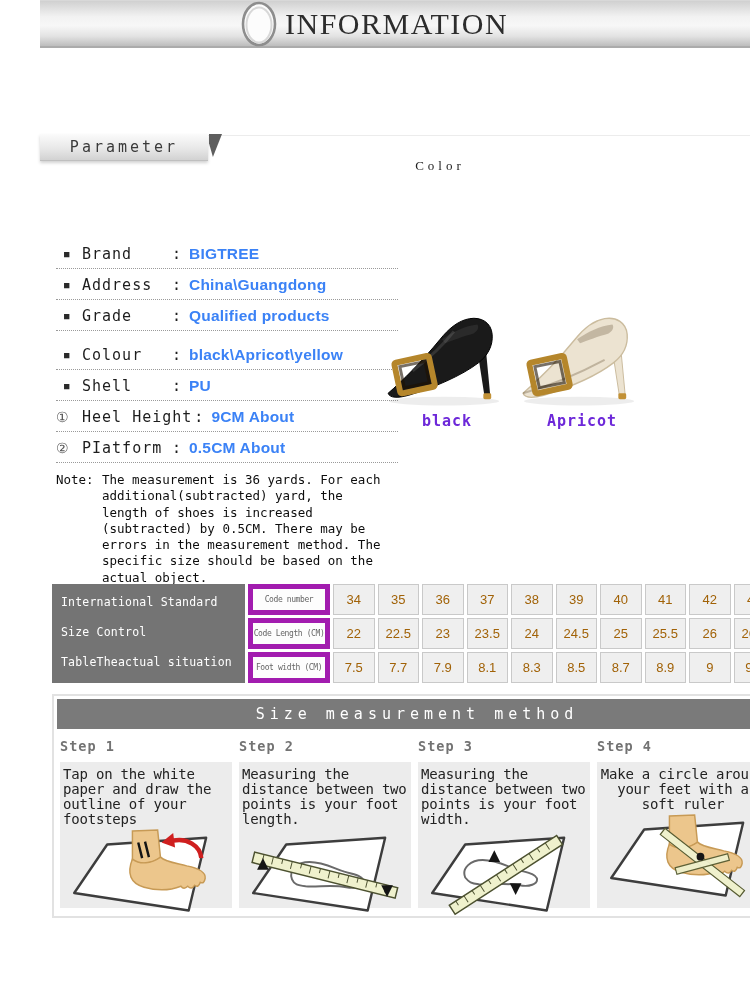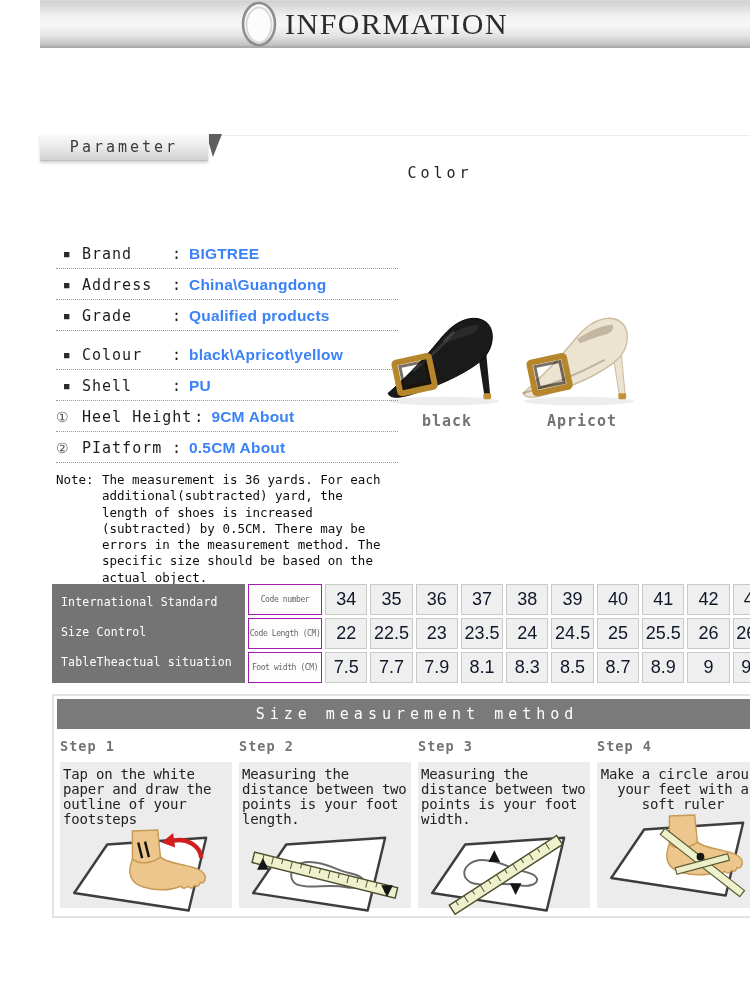--- a/index.html
+++ b/index.html
@@ -16,22 +16,22 @@
     color:#2d2d2d;margin-left:7px;}
 
   
   .hline{left:0;top:135px;width:750px;height:1px;background:#ececec;}
   .ribbon{left:0;top:134px;width:168px;height:26px;
     background:linear-gradient(180deg,#fbfbfb,#e8e8e8 55%,#d2d2d2);
     border-bottom:1px solid #bfbfbf;box-shadow:0 2px 3px rgba(0,0,0,0.18);
     text-align:center;line-height:26px;font-size:15px;letter-spacing:3px;color:#3a3a3a;}
   .ribbon-fold{left:169px;top:134px;width:13px;height:23px;background:#5e5e5e;
     clip-path:polygon(0 0,100% 0,30% 100%,0 40%);}
-  .color-head{left:320px;top:164px;width:160px;text-align:center;
-    font-size:15px;letter-spacing:4px;color:#222;}
+  .color-head{left:320px;top:158px;width:160px;text-align:center;
+    font-size:13px;letter-spacing:4px;color:#222;font-family:Liberation Serif, serif;}
 
   
   .params{left:16px;top:243px;width:342px;}
   .prow{display:flex;align-items:flex-start;height:23px;padding-top:2px;
         border-bottom:1px dotted #9a9a9a;margin-bottom:5px;}
   .prow.gap{margin-top:13px;}
   .p-bullet{width:26px;flex:none;color:#2a2a2a;}
   .r-sq .p-bullet{font-size:9px;padding-left:8px;padding-top:4px;box-sizing:border-box;}
   .r-num .p-bullet{font-size:14px;color:#555;padding-top:1px;}
   .p-label{min-width:88px;font-size:15px;letter-spacing:1px;color:#1d1d1d;white-space:nowrap;}
@@ -41,33 +41,33 @@
 
   
   .note{left:16px;top:472px;width:342px;display:flex;font-size:12.5px;line-height:16.3px;color:#0d0d0d;}
   .note-label{width:46px;flex:none;}
   .note-text{width:292px;}
 
   
   .shoes{left:342px;top:300px;width:406px;height:140px;}
   .shoe-fig{position:absolute;top:0;width:130px;text-align:center;}
   .shoe-fig svg{display:block;margin:0 auto;}
-  .shoe-label{margin-top:2px;font-size:15px;font-weight:bold;letter-spacing:1px;color:#737373;}
+  .shoe-label{margin-top:2px;font-size:15px;font-weight:bold;letter-spacing:1px;color:#6d28d9;}
 
   
   .table-wrap{left:12px;top:584px;width:723px;height:99px;display:flex;gap:3px;}
   .t-intro{width:193px;flex:none;background:#747474;color:#fff;font-size:11.5px;
            line-height:30px;padding:3px 4px 3px 9px;box-sizing:border-box;letter-spacing:0.2px;}
   .t-grid{flex:1;display:flex;flex-direction:column;gap:3px;}
   .t-row{flex:1;display:flex;gap:3px;}
-  .t-label{width:72px;flex:none;background:#fdfdfd;border:1px solid #a21caf;
+  .t-label{width:72px;flex:none;background:#fdfdfd;border:5px solid #a21caf;
            font-size:8px;letter-spacing:-0.4px;color:#666;display:flex;align-items:center;
            justify-content:center;white-space:nowrap;}
   .t-cell{flex:1;background:#efefef;border:1px solid #c9c9c9;
-          font-family:"Liberation Sans", sans-serif;font-size:18px;color:#0f172a;
+          font-family:"Liberation Sans", sans-serif;font-size:13px;color:#a16207;
           display:flex;align-items:center;justify-content:center;}
 
   
   .msec{left:12px;top:694px;width:726px;height:220px;border:2px solid #e2e2e2;
         box-sizing:content-box;background:#fff;}
   .m-head{margin:3px;height:30px;background:#7a7a7a;color:#fff;text-align:center;
           line-height:30px;font-size:15px;letter-spacing:5px;}
   .step-title{position:absolute;top:42px;width:172px;font-size:13.5px;font-weight:bold;
               letter-spacing:1px;color:#737373;}
   .step-panel{position:absolute;top:66px;width:172px;height:146px;background:#ececec;

